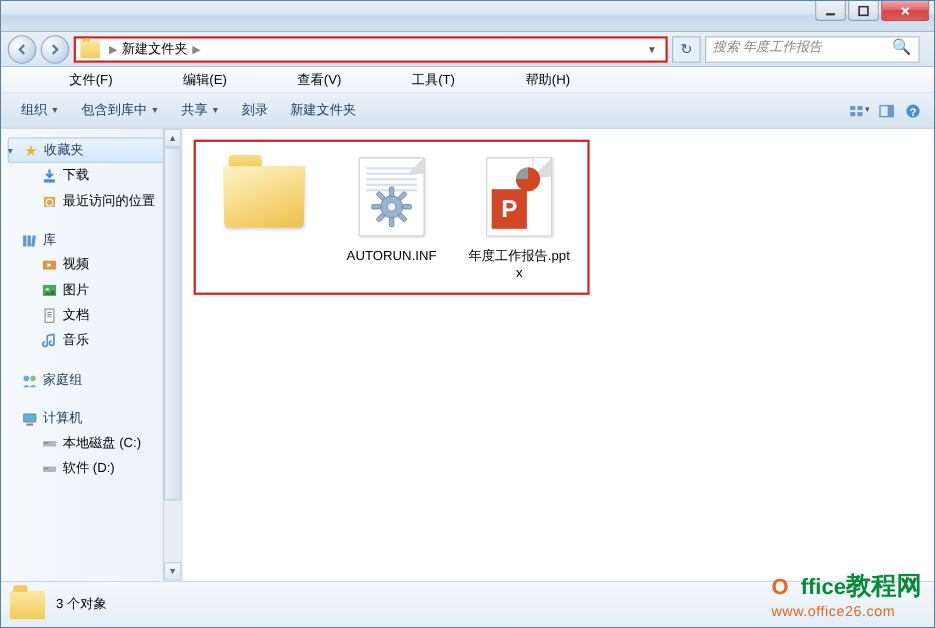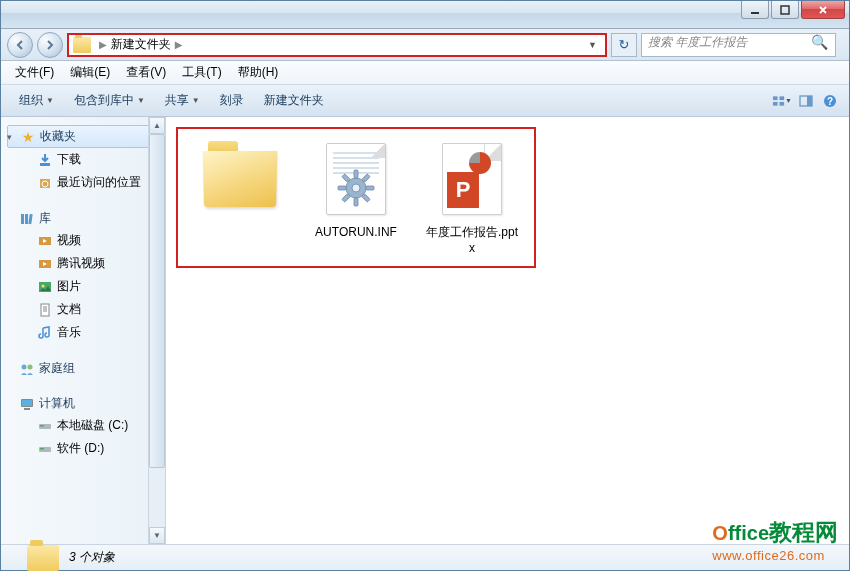--- a/index.html
+++ b/index.html
@@ -22,21 +22,21 @@
     .addr-icon::before { content:""; position:absolute; top:-2px; left:2px; width:7px; height:3px; background:#f0cb5e; border-radius:1px 1px 0 0; }
     .address .sep { color: #888; margin: 0 4px; font-size: 10px; }
     .address .crumb { color: #000; }
     .addr-drop { margin-left: auto; color: #555; font-size: 9px; padding: 0 4px; }
     .refresh-box { width: 26px; height: 24px; border: 1px solid #a8b8c8; background: #e8f0f7; display: flex; align-items: center; justify-content: center; color: #2060a0; font-size: 13px; }
     .search { flex: 1; max-width: 195px; height: 24px; border: 1px solid #a8b8c8; background: #fff; display: flex; align-items: flex-start; padding: 0 6px; color: #888; font-style: italic; }
     .search .mag { margin-left: auto; color: #5a8bc0; font-style: normal; font-size: 14px; }
     
     
     .menubar { height: 24px; background: linear-gradient(#fafcfe,#eef4fa); display: flex; align-items: center; padding: 0 6px; border-bottom: 1px solid #d0dae5; }
-    .menubar .mi { padding: 2px 8px; color: #000; }
+    .menubar .mi { padding: 2px 8px; color: #000; margin-left: 48px; }
     
     
     .toolbar { height: 32px; background: linear-gradient(#eaf2fa,#d5e3f0); display: flex; align-items: center; padding: 0 8px; border-bottom: 1px solid #b8c8d8; }
     .toolbar .tb { padding: 3px 10px; color: #1a3a5a; display: flex; align-items: center; gap: 3px; }
     .toolbar .tb .dd { font-size: 8px; color: #555; }
     .toolbar .right { margin-left: auto; display: flex; gap: 2px; align-items: center; }
     .tool-icon { width: 22px; height: 22px; display: flex; align-items: center; justify-content: center; border: 1px solid transparent; }
     .tool-icon svg { width: 14px; height: 14px; }
     
     
@@ -76,29 +76,29 @@
     .gear { position:absolute; bottom:4px; left:50%; transform:translateX(-50%); width:44px; height:44px; }
     .gear svg { width:44px; height:44px; }
     
     
     .pptx-file { width: 60px; height: 72px; background: #fff; border: 1px solid #d0d0d0; border-radius: 1px; position: relative; box-shadow: 1px 1px 2px rgba(0,0,0,.1); }
     .pptx-file::before { content:""; position:absolute; top:0; right:0; width:16px; height:16px; background:linear-gradient(135deg,#fff 48%,#ddd 52%); border-left:1px solid #ddd; border-bottom:1px solid #ddd; }
     .pptx-pie { position:absolute; top:8px; right:10px; width:22px; height:22px; border-radius:50%; background:conic-gradient(#d24726 0 75%, #999 75% 100%); }
     .pptx-p { position:absolute; bottom:6px; left:4px; width:32px; height:36px; background:#d24726; color:#fff; display:flex; align-items:center; justify-content:center; font-weight:bold; font-size:22px; font-family:Arial; }
     
     
-    .statusbar { height: 26px; background: linear-gradient(#f4f8fc,#e5eef6); border-top: 1px solid #c8d4e0; display: flex; align-items: center; padding: 0 26px; font-style: italic; }
+    .statusbar { height: 42px; background: linear-gradient(#f4f8fc,#e5eef6); border-top: 1px solid #c8d4e0; display: flex; align-items: center; padding: 0 8px; }
     .status-folder { width: 32px; height: 26px; background: linear-gradient(#fce9a5,#f0cb5e); border-radius: 2px; margin-right: 10px; position: relative; }
     .status-folder::before { content:""; position:absolute; top:-5px; left:3px; width:13px; height:6px; background:#f0cb5e; border-radius:2px 2px 0 0; }
     
     
     .watermark { position: absolute; bottom: 8px; right: 12px; text-align: left; pointer-events:none; }
     .watermark .wt1 { font-size: 20px; font-weight: bold; }
     .watermark .wt1 .o { color: #e06a1a; }
-    .watermark .wt1 .rest { color: #058a3a; }
+    .watermark .wt1 .rest { color: #058a3a; margin-left: 11px; }
     .watermark .wt1 .cn { color: #058a3a; font-size: 23px; }
     .watermark .wt2 { font-size: 13px; color: #e06a1a; letter-spacing: .5px; }
     
     
     .star { color:#f0b030; font-size:14px; }
   </style>
 </head>
 <body>
 
 <div class="window">
@@ -242,29 +242,20 @@
           <span>库</span>
         </div>
         <div class="tree-item">
           <span class="ticon">
               <svg viewBox="0 0 16 16">
                 <rect x="2" y="4" width="12" height="8" fill="#d89840"></rect>
                 <path d="M6 6 v4 l4 -2z" fill="#fff"></path>
               </svg>
             </span>
           <span>视频</span>
-        </div>
-        <div class="tree-item">
-          <span class="ticon">
-              <svg viewBox="0 0 16 16">
-                <rect x="2" y="4" width="12" height="8" fill="#d89840"></rect>
-                <path d="M6 6 v4 l4 -2z" fill="#fff"></path>
-              </svg>
-            </span>
-          <span>腾讯视频</span>
         </div>
         <div class="tree-item">
           <span class="ticon">
               <svg viewBox="0 0 16 16">
                 <rect x="2" y="3" width="12" height="10" fill="#48a868"></rect>
                 <circle cx="6" cy="7" r="1.5" fill="#fde060"></circle>
                 <path d="M3 12 l3-3 l2 2 l3-4 l3 5z" fill="#2a7a48"></path>
               </svg>
             </span>
           <span>图片</span>

